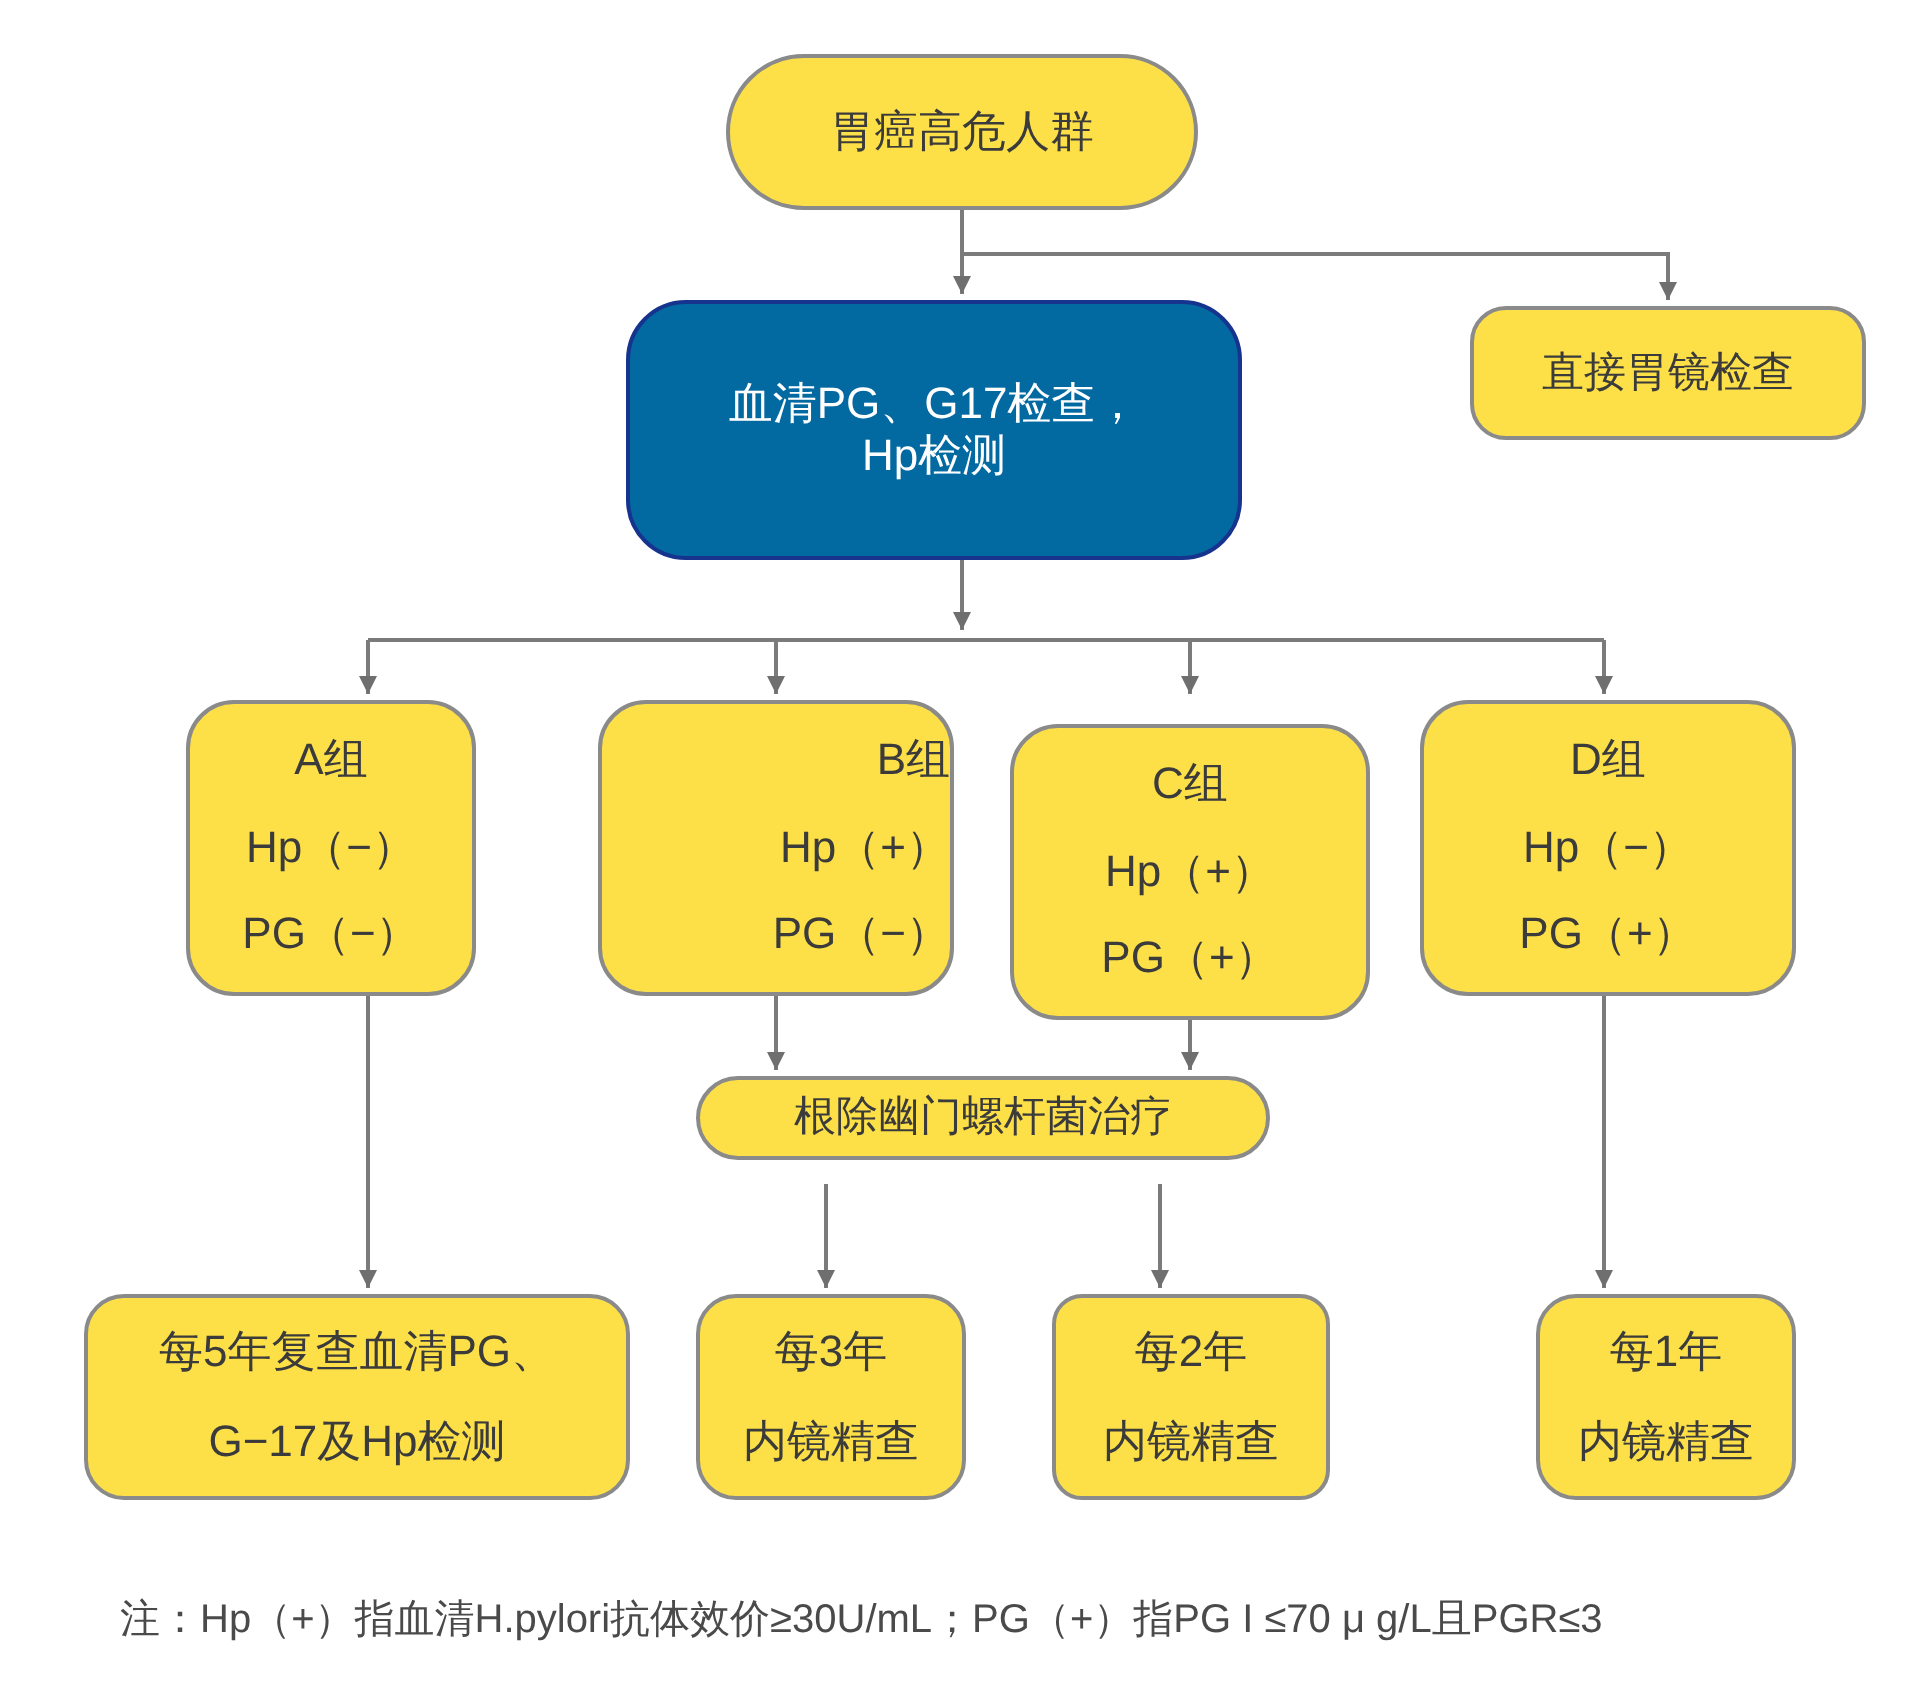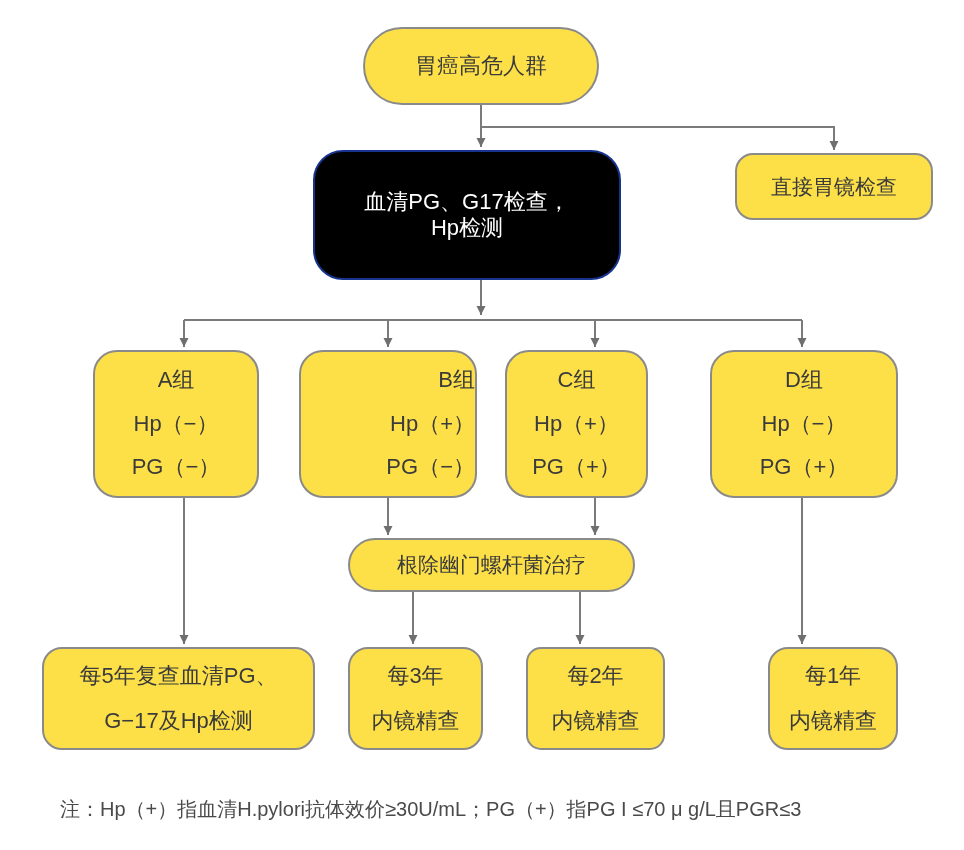--- a/index.html
+++ b/index.html
@@ -31,41 +31,41 @@
     font-size: 22px;
     line-height: 1.2;
   }
   .node-start {
     left: 363px; top: 27px; width: 236px; height: 78px;
     border-radius: 40px;
   }
   .node-serum {
     left: 313px; top: 150px; width: 308px; height: 130px;
     border-radius: 30px;
-    background: #000000;
+    background: #0369a1;
     border: 2px solid #16338e;
     color: #ffffff;
     text-align: right;
   }
   .node-direct {
     left: 735px; top: 153px; width: 198px; height: 67px;
     border-radius: 18px;
     font-size: 21px;
   }
   .node-group {
     top: 350px; height: 148px;
     border-radius: 24px;
     gap: 17px;
   }
-  .node-group-a { left: 93px;  width: 166px; }
+  .node-group-a { left: 93px;  width: 145px; }
   .node-group-b { left: 299px; width: 178px; align-items: flex-end; }
-  .node-group-c { left: 505px; width: 143px; }
+  .node-group-c { left: 505px; width: 180px; margin-top: 12px; }
   .node-group-d { left: 710px; width: 188px; }
   .node-erad {
-    left: 348px; top: 538px; width: 287px; height: 54px;
+    left: 348px; top: 538px; width: 287px; height: 42px;
     border-radius: 27px;
     font-size: 21px;
   }
   .node-followup {
     top: 647px; height: 103px;
     border-radius: 20px;
     gap: 18px;
   }
   .node-f1 { left: 42px;  width: 273px; }
   .node-f2 { left: 348px; width: 135px; }

